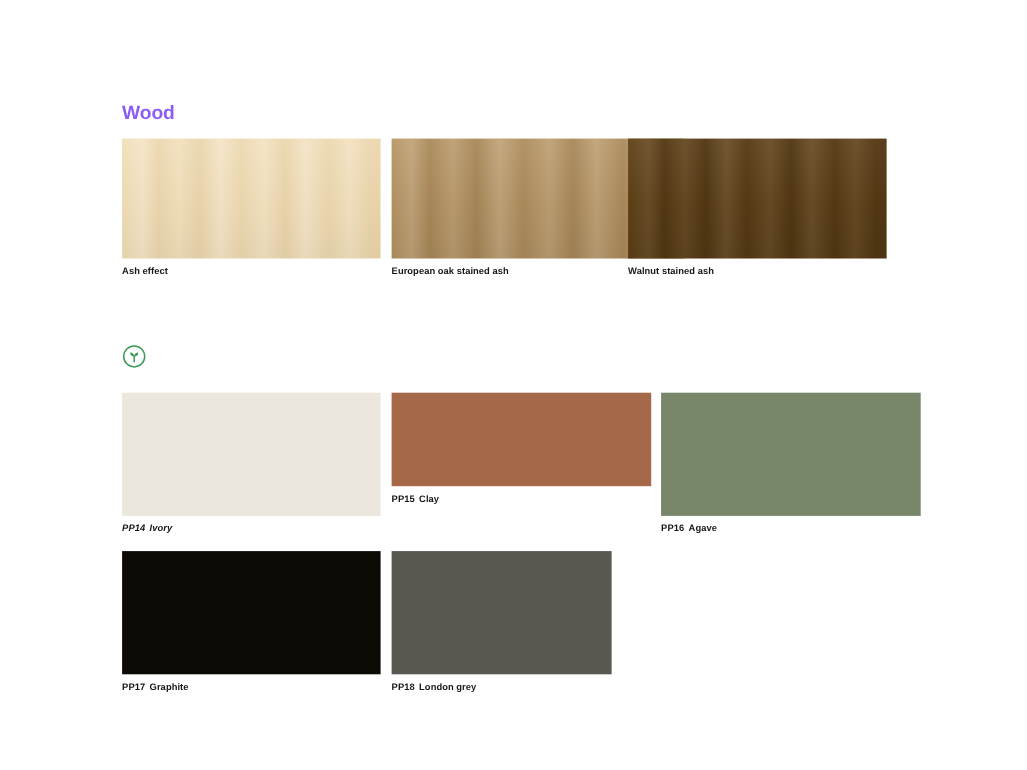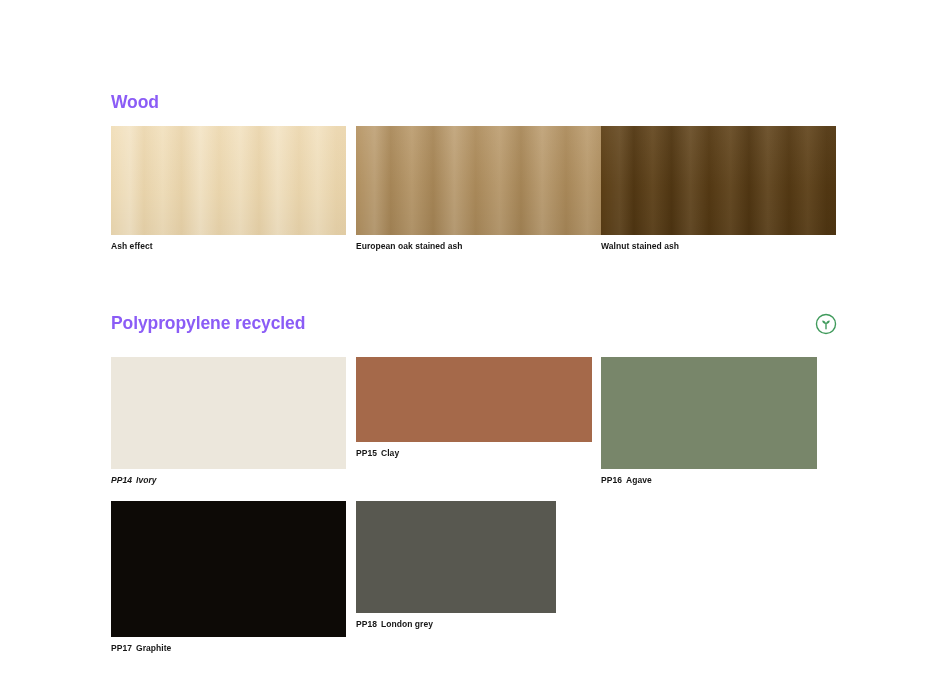--- a/index.html
+++ b/index.html
@@ -106,36 +106,35 @@
       <div class="swatch-chip" style="background:#b59361;">
         <div class="grain" style="background:
                linear-gradient(90deg, rgba(255,255,255,0.00) 0%, rgba(255,255,255,0.14) 7%, rgba(110,82,44,0.16) 13%, rgba(255,255,255,0.09) 21%, rgba(108,80,42,0.18) 29%, rgba(255,255,255,0.15) 37%, rgba(116,88,50,0.12) 45%, rgba(255,255,255,0.11) 54%, rgba(105,78,40,0.17) 62%, rgba(255,255,255,0.13) 70%, rgba(112,84,46,0.14) 79%, rgba(255,255,255,0.10) 87%, rgba(107,80,42,0.15) 95%),
                linear-gradient(180deg, rgba(255,255,255,0.07) 0%, rgba(0,0,0,0.03) 55%, rgba(0,0,0,0.08) 100%);"></div>
       </div>
       <div class="swatch-label">
         <span class="name">European oak stained ash</span>
       </div>
     </div>
 
-    <div class="swatch" style="position:absolute;left:601px;top:126px;width:235px;height:109px;">
+    <div class="swatch" style="position:absolute;left:571px;top:126px;width:235px;height:109px;">
       <div class="swatch-chip" style="background:#5e4016;">
         <div class="grain" style="background:
                linear-gradient(90deg, rgba(255,255,255,0.00) 0%, rgba(255,255,255,0.07) 8%, rgba(40,25,6,0.20) 14%, rgba(255,255,255,0.05) 22%, rgba(38,24,6,0.22) 30%, rgba(255,255,255,0.08) 38%, rgba(44,28,8,0.16) 46%, rgba(255,255,255,0.06) 55%, rgba(36,22,5,0.21) 63%, rgba(255,255,255,0.07) 71%, rgba(42,27,7,0.18) 80%, rgba(255,255,255,0.05) 88%, rgba(39,25,6,0.19) 96%),
                linear-gradient(180deg, rgba(255,255,255,0.05) 0%, rgba(0,0,0,0.04) 55%, rgba(0,0,0,0.10) 100%);"></div>
       </div>
       <div class="swatch-label">
         <span class="name">Walnut stained ash</span>
       </div>
     </div>
   </div>
 
   <div class="section">
 
     <div class="section-header" style="top:313px;">
-      <div class="section-title">Polypropylene recycled</div>
 
       <span style="display:block;line-height:0;">
         <svg class="eco-icon" viewBox="0 0 24 24" xmlns="http://www.w3.org/2000/svg" aria-hidden="true">
           <circle cx="12" cy="12" r="10.4" fill="none" stroke="#3f9a5b" stroke-width="1.5"></circle>
           <path d="M12 17.2 L12 11.6" fill="none" stroke="#3f9a5b" stroke-width="1.5" stroke-linecap="round"></path>
           <path d="M12 12.0 C12 9.6 10.2 8.1 7.9 8.1 C7.9 10.5 9.6 12.0 12 12.0 Z" fill="#3f9a5b"></path>
           <path d="M12 12.0 C12 9.6 13.8 8.1 16.1 8.1 C16.1 10.5 14.4 12.0 12 12.0 Z" fill="#3f9a5b"></path>
         </svg>
       </span>
     </div>
@@ -147,28 +146,28 @@
       </div>
     </div>
 
     <div class="swatch" style="position:absolute;left:356px;top:357px;width:236px;height:85px;">
       <div class="swatch-chip" style="background:#a5694a;"></div>
       <div class="swatch-label">
         <span class="code">PP15</span><span class="name">Clay</span>
       </div>
     </div>
 
-    <div class="swatch" style="position:absolute;left:601px;top:357px;width:216px;height:112px;">
+    <div class="swatch" style="position:absolute;left:601px;top:357px;width:236px;height:112px;">
       <div class="swatch-chip" style="background:#78866a;"></div>
       <div class="swatch-label">
         <span class="code">PP16</span><span class="name">Agave</span>
       </div>
     </div>
 
-    <div class="swatch" style="position:absolute;left:111px;top:501px;width:235px;height:136px;">
+    <div class="swatch" style="position:absolute;left:111px;top:501px;width:235px;height:112px;">
       <div class="swatch-chip" style="background:#0d0a06;"></div>
       <div class="swatch-label">
         <span class="code">PP17</span><span class="name">Graphite</span>
       </div>
     </div>
 
     <div class="swatch" style="position:absolute;left:356px;top:501px;width:200px;height:112px;">
       <div class="swatch-chip" style="background:#585850;"></div>
       <div class="swatch-label">
         <span class="code">PP18</span><span class="name">London grey</span>

